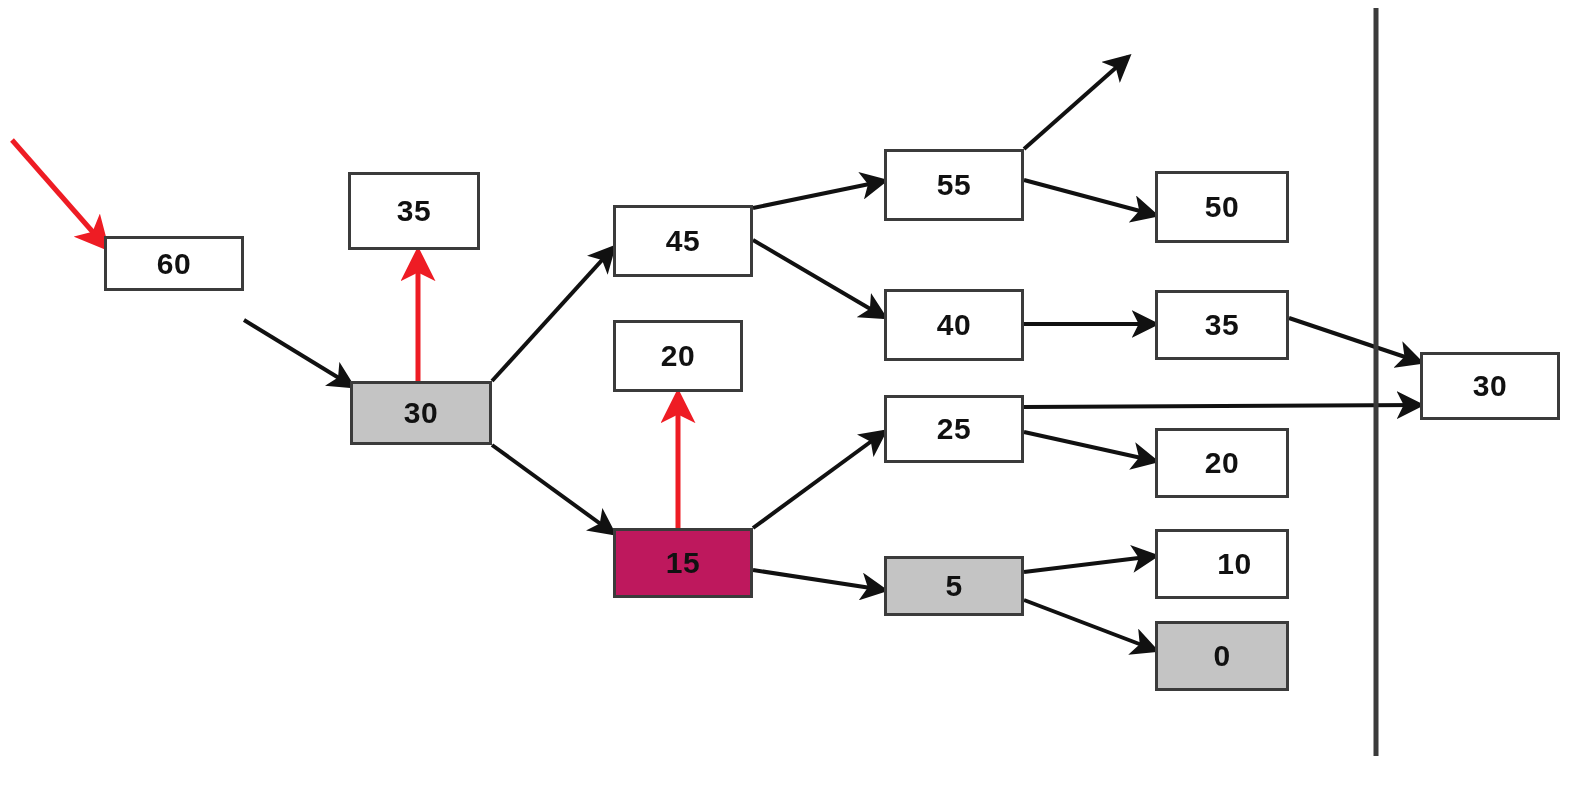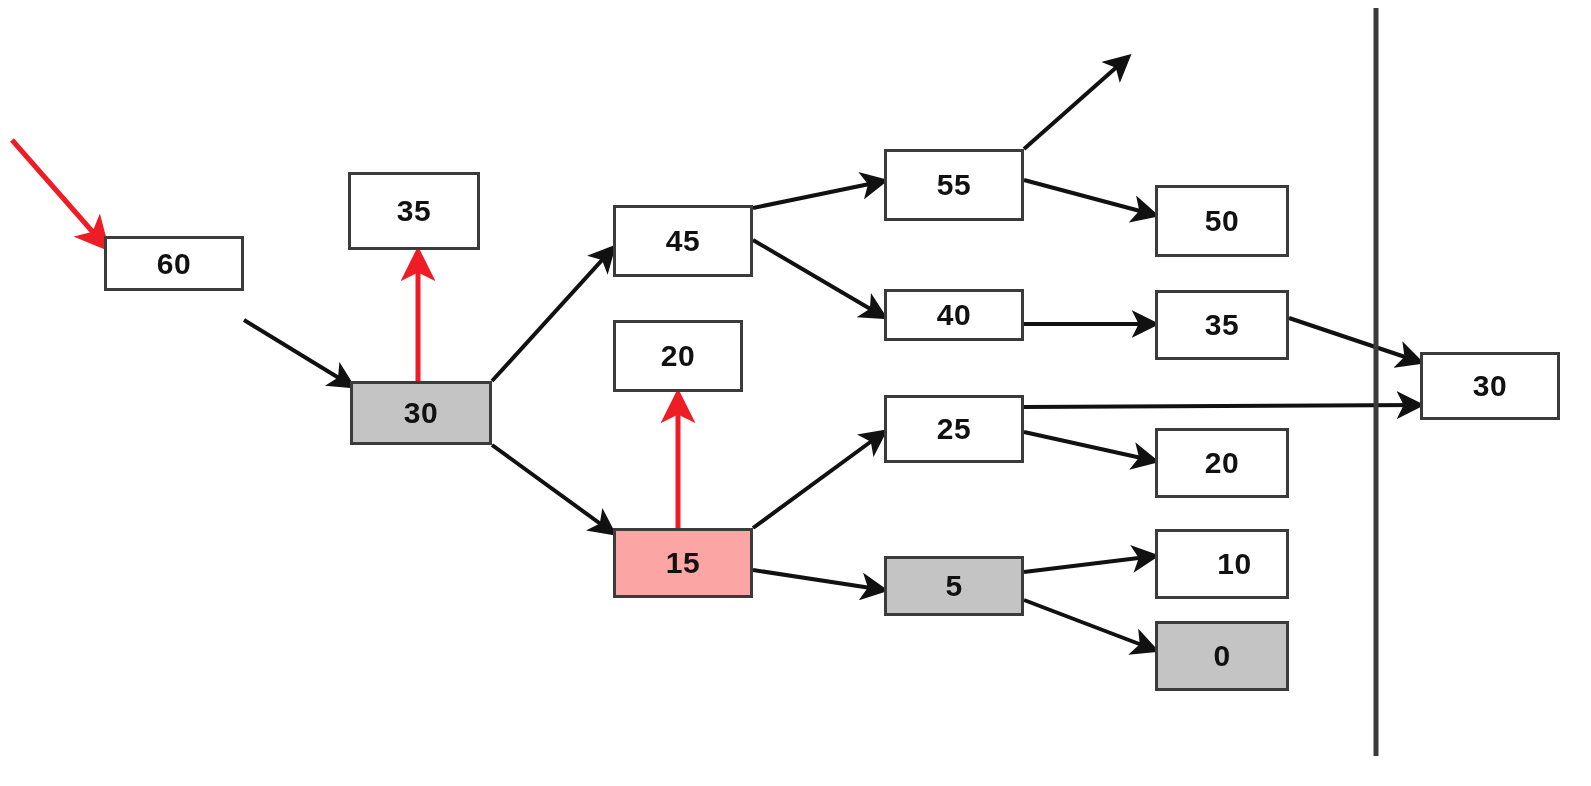--- a/index.html
+++ b/index.html
@@ -96,36 +96,36 @@
       </div>
       <div class="node-box node-gray" style="left: 350px; top: 381px; width: 142px; height: 64px; border-color: rgb(59, 59, 59); background: rgb(196, 196, 196);">
         <span class="node-label">30</span>
       </div>
       <div class="node-box node-white" style="left: 613px; top: 176px; width: 140px; height: 72px; border-color: rgb(59, 59, 59); background: rgb(255, 255, 255); margin-top: 29px;">
         <span class="node-label">45</span>
       </div>
       <div class="node-box node-white" style="left: 613px; top: 320px; width: 130px; height: 72px; border-color: rgb(59, 59, 59); background: rgb(255, 255, 255);">
         <span class="node-label">20</span>
       </div>
-      <div class="node-box node-gray" style="left: 613px; top: 528px; width: 140px; height: 70px; border-color: rgb(59, 59, 59); background: #fca5a5;">
+      <div class="node-box node-gray" style="left: 613px; top: 528px; width: 140px; height: 70px; border-color: rgb(59, 59, 59); background: #be185d;">
         <span class="node-label">15</span>
       </div>
       <div class="node-box node-white" style="left: 884px; top: 149px; width: 140px; height: 72px; border-color: rgb(59, 59, 59); background: rgb(255, 255, 255);">
         <span class="node-label">55</span>
       </div>
-      <div class="node-box node-white" style="left: 884px; top: 289px; width: 140px; height: 52px; border-color: rgb(59, 59, 59); background: rgb(255, 255, 255);">
+      <div class="node-box node-white" style="left: 884px; top: 289px; width: 140px; height: 72px; border-color: rgb(59, 59, 59); background: rgb(255, 255, 255);">
         <span class="node-label">40</span>
       </div>
       <div class="node-box node-white" style="left: 884px; top: 395px; width: 140px; height: 68px; border-color: rgb(59, 59, 59); background: rgb(255, 255, 255); text-align: center;">
         <span class="node-label">25</span>
       </div>
       <div class="node-box node-gray" style="left: 884px; top: 556px; width: 140px; height: 60px; border-color: rgb(59, 59, 59); background: rgb(196, 196, 196);">
         <span class="node-label">5</span>
       </div>
-      <div class="node-box node-white" style="left: 1155px; top: 185px; width: 134px; height: 72px; border-color: rgb(59, 59, 59); background: rgb(255, 255, 255);">
+      <div class="node-box node-white" style="left: 1155px; top: 171px; width: 134px; height: 72px; border-color: rgb(59, 59, 59); background: rgb(255, 255, 255);">
         <span class="node-label">50</span>
       </div>
       <div class="node-box node-white" style="left: 1155px; top: 290px; width: 134px; height: 70px; border-color: rgb(59, 59, 59); background: rgb(255, 255, 255);">
         <span class="node-label">35</span>
       </div>
       <div class="node-box node-white" style="left: 1155px; top: 428px; width: 134px; height: 70px; border-color: rgb(59, 59, 59); background: rgb(255, 255, 255);">
         <span class="node-label">20</span>
       </div>
       <div class="node-box node-white" style="left: 1155px; top: 529px; width: 134px; height: 70px; border-color: rgb(59, 59, 59); background: rgb(255, 255, 255); padding-left: 25px;">
         <span class="node-label">10</span>

